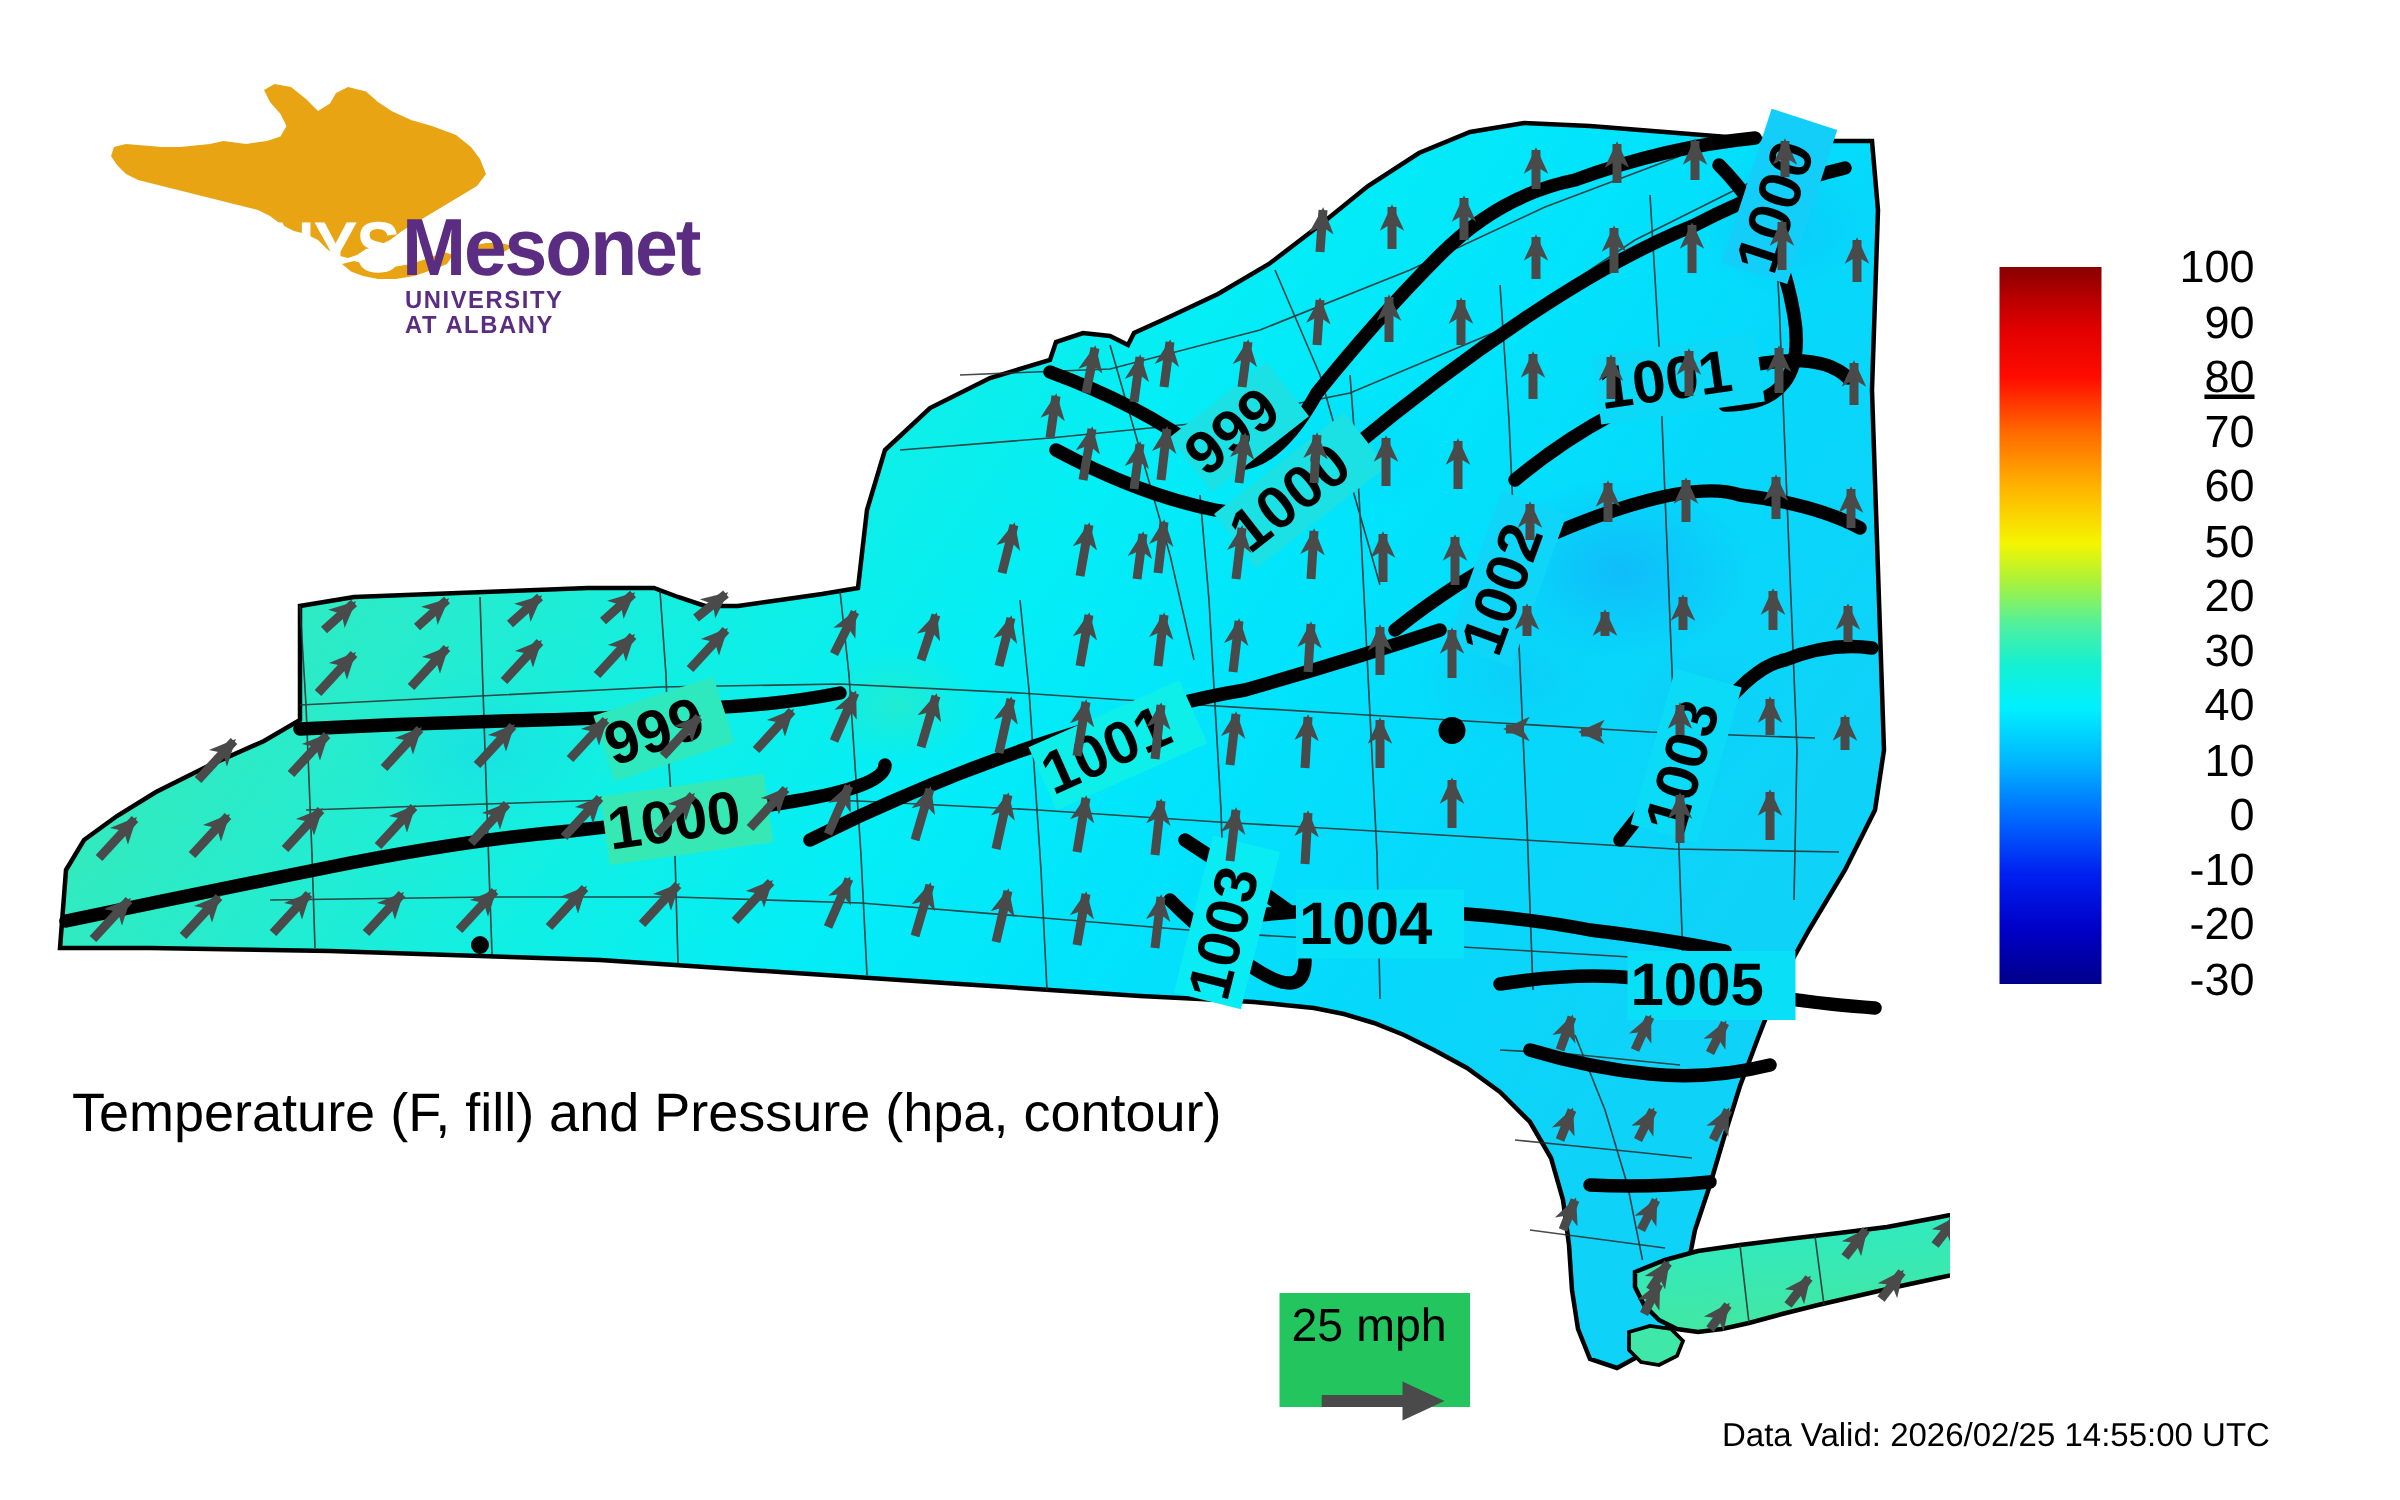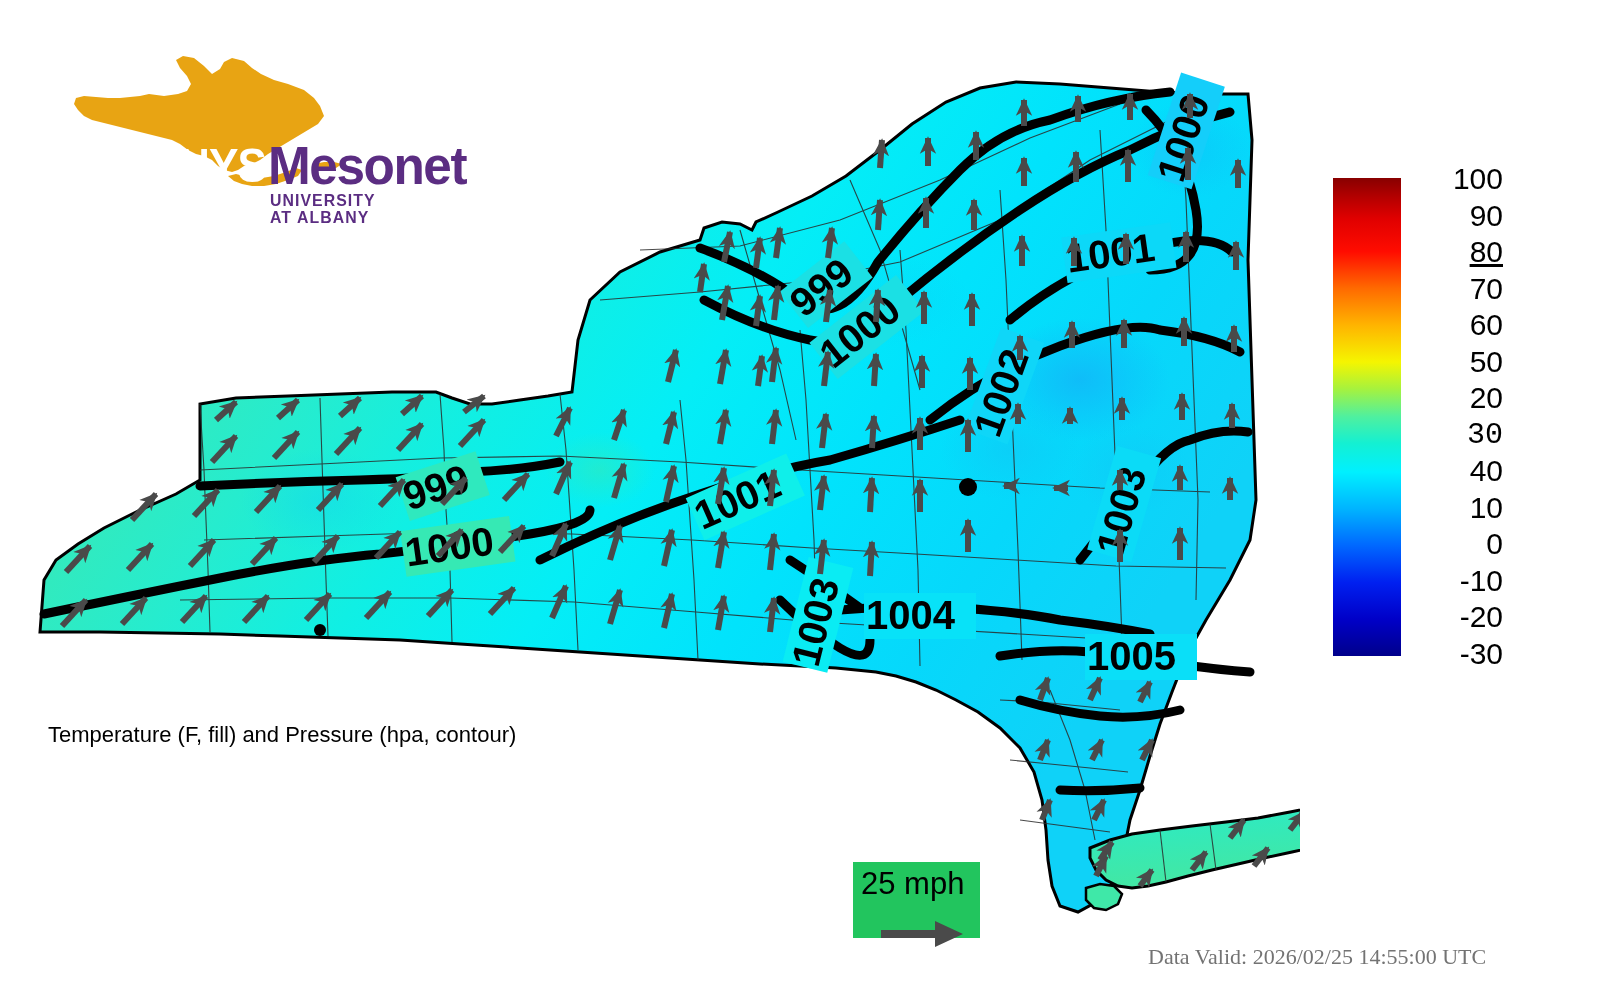--- a/index.html
+++ b/index.html
@@ -135,21 +135,21 @@
     font-size: 30px;
     color: #000000;
     line-height: 1;
   }
 
   
   .caption-line {
     position: absolute;
     left: 48px;
     font-family: "Liberation Sans", sans-serif;
-    font-size: 22px;
+    font-size: 36px;
     color: #000000;
     white-space: nowrap;
     line-height: 1;
   }
   #caption-1 { top: 724px; }
   #caption-2 { top: 785px; }
   #caption-3 { top: 850px; }
 
   
   #wind-legend {
@@ -176,23 +176,23 @@
     top: 56px;
     width: 84px;
     height: 32px;
   }
 
   
   #data-valid {
     position: absolute;
     left: 1148px;
     top: 946px;
-    font-family: Liberation Serif, serif;
+    font-family: Liberation Sans, sans-serif;
     font-size: 22px;
-    color: #737373;
+    color: #000000;
     white-space: nowrap;
     line-height: 1;
   }
 </style>
 </head>
 <body>
 
 <div id="page">
 
   <div id="logo">
@@ -569,21 +569,21 @@
 
   <div id="colorbar-wrap">
     <div id="colorbar"></div>
     <div class="cb-label" style="top:-14px;">100</div>
     <div class="cb-label" style="top:23px;">90</div>
     <div class="cb-label" style="top:59px;text-decoration:underline;">80</div>
     <div class="cb-label" style="top:96px;">70</div>
     <div class="cb-label" style="top:132px;">60</div>
     <div class="cb-label" style="top:169px;">50</div>
     <div class="cb-label" style="top:205px;">20</div>
-    <div class="cb-label" style="top:242px;font-family:Liberation Mono, monospace;">30</div>
+    <div class="cb-label" style="top:242px;">30</div>
     <div class="cb-label" style="top:278px;">40</div>
     <div class="cb-label" style="top:315px;">10</div>
     <div class="cb-label" style="top:351px;">0</div>
     <div class="cb-label" style="top:388px;">-10</div>
     <div class="cb-label" style="top:424px;">-20</div>
     <div class="cb-label" style="top:461px;">-30</div>
   </div>
 
   <div class="caption-line" id="caption-1">Temperature (F, fill) and Pressure (hpa, contour)</div>
 

